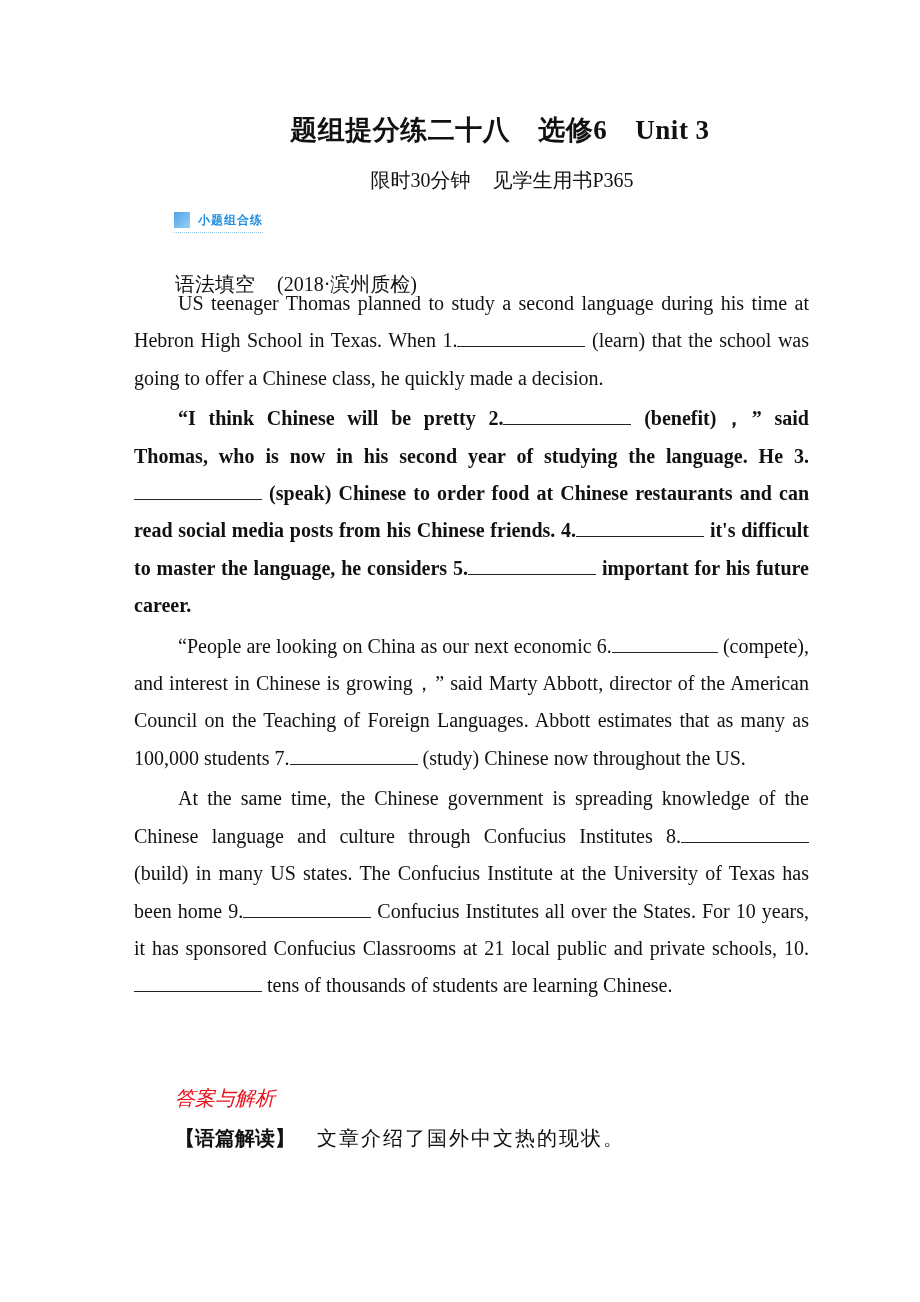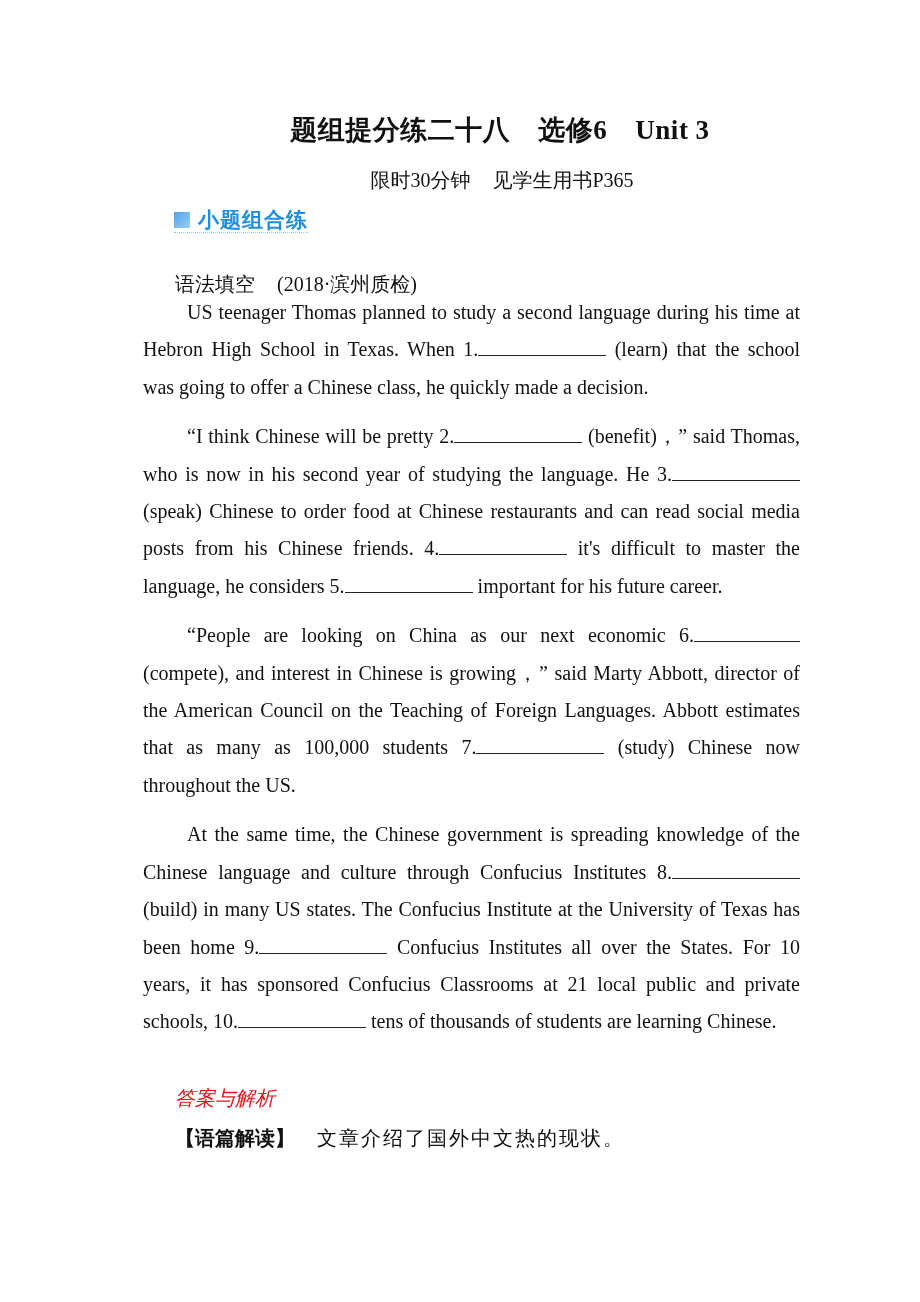--- a/index.html
+++ b/index.html
@@ -24,33 +24,33 @@
   .section-tag {
     position: absolute; left: 174px; top: 208px; height: 24px;
     display: flex; align-items: center;
     border-bottom: 1px dotted #8fc7f0;
   }
   .section-tag .sq {
     width: 16px; height: 16px; background: linear-gradient(135deg,#3a9be6,#8fcaf5);
     margin-right: 8px; opacity: 0.9;
   }
   .section-tag .label {
-    color: #1f8de0; font-weight: bold; font-size: 21px; letter-spacing: 1px;
+    color: #1f8de0; font-weight: bold; font-size: 12px; letter-spacing: 1px;
     font-family: Liberation Serif, serif;
   }
   .q-heading {
     position: absolute; left: 175px; top: 246px; font-size: 20px; margin-top: 25px;
   }
   .q-heading .gap { display: inline-block; width: 22px; }
   .passage {
     position: absolute; left: 131px; top: 282px; width: 681px;
     font-size: 20px; line-height: 37.4px; text-align: justify;
   }
-  .passage p { margin: 12px; text-indent: 44px; }
-  .passage p.p2 { margin-top: 2px; }
+  .passage p { margin: 3px; text-indent: 44px; }
+  .passage p.p2 { margin-top: 2px; font-weight: bold; }
   .passage p.p3 { margin-top: 2px; }
   .blank { display: inline-block; border-bottom: 1px solid #222; height: 18px; vertical-align: baseline; }
   .answer-heading {
     position: absolute; left: 175px; top: 1085px; font-size: 20px; color: #e8101b;
     font-family: "DejaVu Sans", "Liberation Sans", sans-serif;
     font-style: italic;
   }
   .analysis {
     position: absolute; left: 175px; top: 1125px; font-size: 20px;
   }

